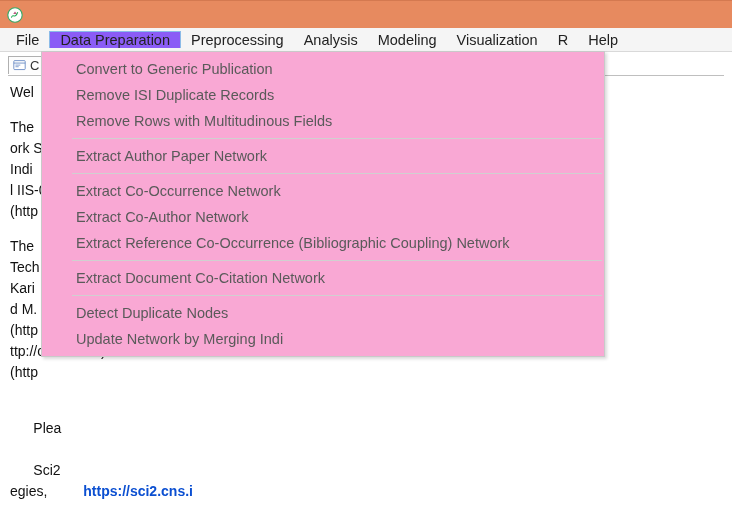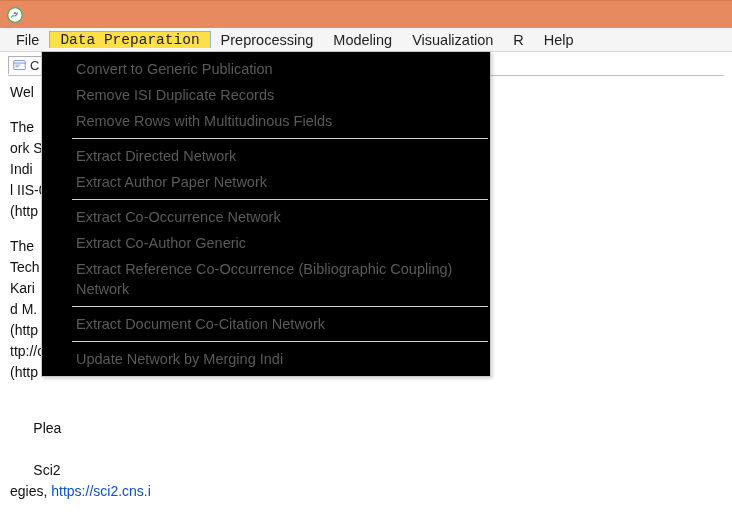--- a/index.html
+++ b/index.html
@@ -34,31 +34,30 @@
   }
   .menu-item {
     padding: 0 10px;
     display: flex;
     align-items: center;
     color: #222;
     cursor: default;
     font-size: 14.5px;
   }
   .menu-item.active {
-    background: #fde047;
+    background: #8b5cf6;
     border: 1px solid #8bbbe8;
     border-bottom: none;
-    font-family: Liberation Mono, monospace;
   }
   .dropdown {
     position: absolute;
     top: 23px;
     left: 41px;
-    width: 450px;
-    background: #000000;
+    width: 564px;
+    background: #f9a8d4;
     border: 1px solid #c9c9c9;
     box-shadow: 2px 2px 3px rgba(0,0,0,0.15);
     padding: 4px 0;
     z-index: 100;
   }
   .dd-item {
     padding: 3px 34px 3px 34px;
     color: #5a5a5a;
     font-size: 14.5px;
     line-height: 20px;
@@ -86,58 +85,59 @@
   }
   .console-tab svg { width: 13px; height: 13px; }
   .console-body {
     border-top: 1px solid #bfbfbf;
     padding: 6px 2px;
     font-size: 14px;
     color: #111;
     line-height: 1.5;
   }
   .console-body p { margin-bottom: 14px; white-space: pre-wrap; }
-  .link { color: #0b4fd1; font-weight: 400; text-decoration: none; }
+  .link { color: #0b4fd1; font-weight: 700; text-decoration: none; margin-left: 32px; }
 </style>
 </head>
 <body>
 
 <div class="titlebar">
   <span class="app-icon">
     <svg viewBox="0 0 20 20">
       <circle cx="10" cy="10" r="8" fill="#fff" stroke="#3a6" stroke-width="1.2"></circle>
       <path d="M6 13 Q7 10 9 11 Q11 12 13 7" fill="none" stroke="#2a5" stroke-width="1.2"></path>
       <path d="M10 6 L8 9 L12 9 Z" fill="#a36" opacity="0.8"></path>
     </svg>
   </span>
 </div>
 
 <div class="menubar">
   <div class="menu-item">File</div>
   <div class="menu-item active">Data Preparation</div>
   <div class="menu-item">Preprocessing</div>
+  <div class="menu-item">Analysis</div>
   <div class="menu-item">Modeling</div>
   <div class="menu-item">Visualization</div>
   <div class="menu-item">R</div>
   <div class="menu-item">Help</div>
 
   <div class="dropdown">
     <div class="dd-item">Convert to Generic Publication</div>
     <div class="dd-item">Remove ISI Duplicate Records</div>
     <div class="dd-item">Remove Rows with Multitudinous Fields</div>
     <div class="dd-sep"></div>
-    <div class="dd-item">Extract Directed Network</div>
     <div class="dd-item">Extract Author Paper Network</div>
     <div class="dd-sep"></div>
     <div class="dd-item">Extract Co-Occurrence Network</div>
-    <div class="dd-item">Extract Co-Author Generic</div>
+    <div class="dd-item">Extract Co-Author Network</div>
     <div class="dd-item">Extract Reference Co-Occurrence (Bibliographic Coupling) Network</div>
     <div class="dd-sep"></div>
     <div class="dd-item">Extract Document Co-Citation Network</div>
     <div class="dd-sep"></div>
+    <div class="dd-item">Detect Duplicate Nodes</div>
     <div class="dd-item">Update Network by Merging Indi</div>
   </div>
 </div>
 
 <div class="content-wrap">
   <div class="console-tab">
     <svg viewBox="0 0 16 16">
       <rect x="1" y="2" width="14" height="11" rx="1" fill="#fff" stroke="#5a7fbf" stroke-width="1"></rect>
       <line x1="1" y1="5" x2="15" y2="5" stroke="#5a7fbf" stroke-width="1"></line>
       <line x1="3" y1="7.5" x2="9" y2="7.5" stroke="#5a7fbf" stroke-width="0.9"></line>

